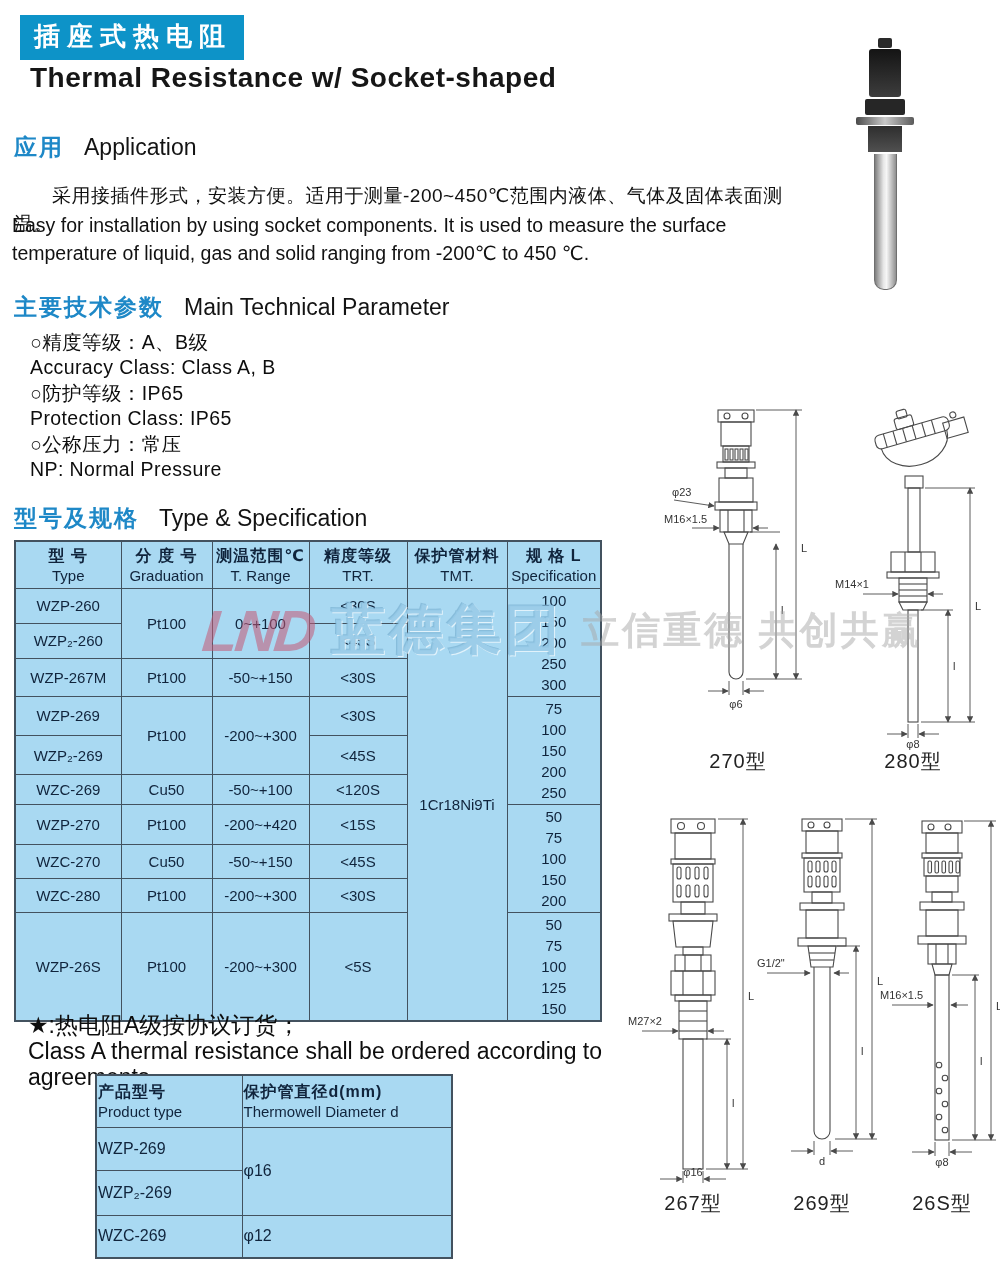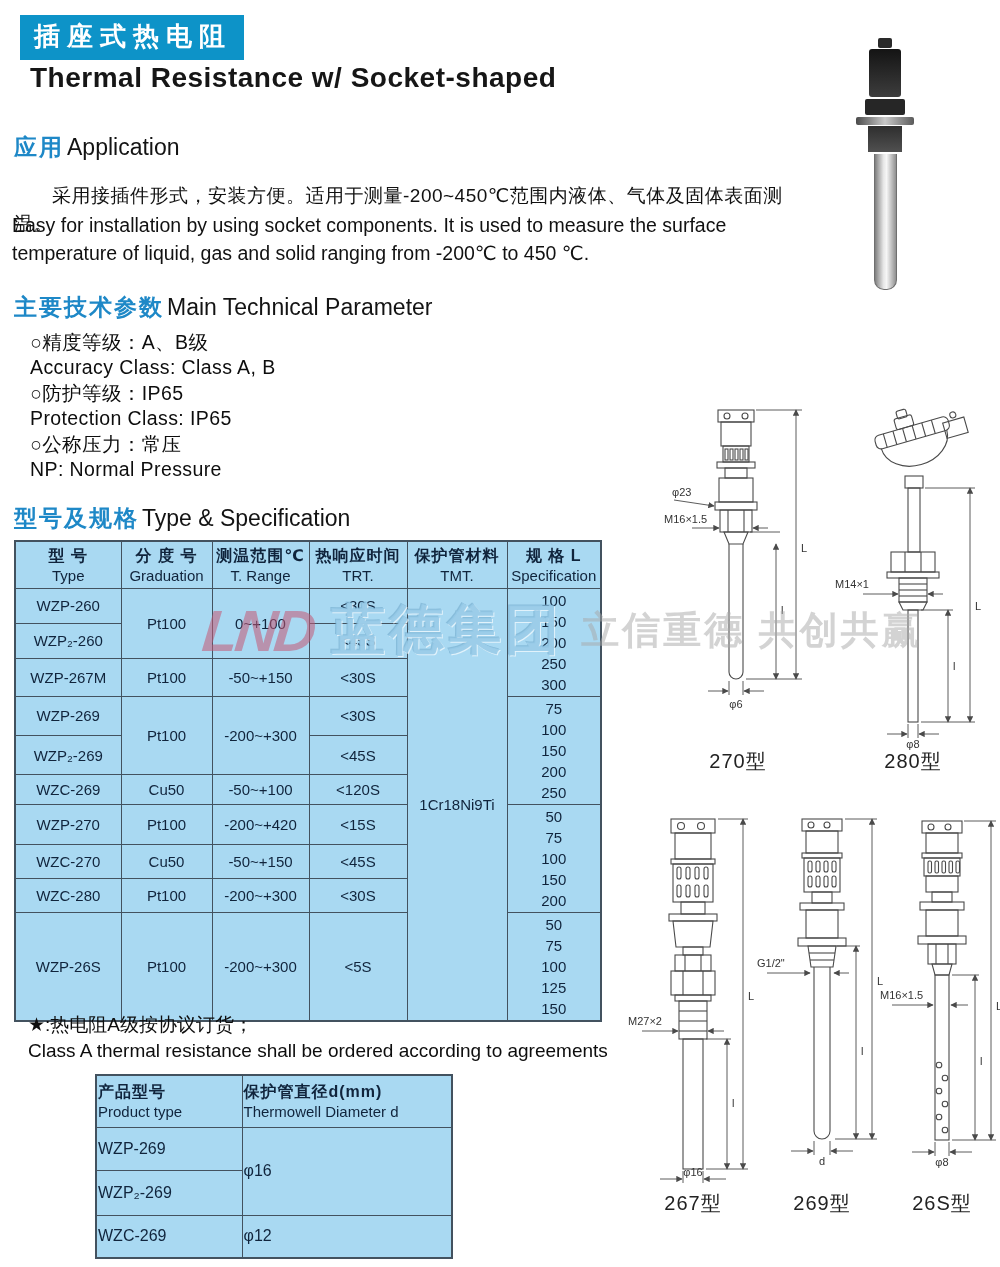--- a/index.html
+++ b/index.html
@@ -11,21 +11,21 @@
   .abs{position:absolute;}
 
   
   .badge{
     left:20px;top:15px;background:#0d93c8;color:#fff;font-weight:700;
     font-size:26px;letter-spacing:7px;padding:4px 12px 6px 14px;
   }
   .page-title{left:30px;top:62px;font-size:28px;font-weight:700;color:#161616;letter-spacing:.5px;}
 
   
-  .sec-head{display:flex;align-items:baseline;gap:3px;}
+  .sec-head{display:flex;align-items:baseline;gap:20px;}
   .h-zh{color:#1e88c7;font-weight:700;font-size:23px;letter-spacing:2px;}
   .h-en{color:#131313;font-size:23px;font-weight:500;}
 
   .para-zh{left:14px;top:182px;width:790px;font-size:19px;line-height:28px;text-indent:2em;letter-spacing:.5px;}
   .para-en{left:12px;top:212px;width:760px;font-size:19.5px;line-height:27.5px;white-space:pre-line;}
 
   .param-list{left:30px;top:330px;width:420px;}
   .param-line{font-size:19.5px;line-height:25.4px;color:#0d0d0d;letter-spacing:.4px;}
 
   
@@ -47,21 +47,21 @@
   .spec-table tbody tr:nth-child(3){height:37px;margin-left:36px;}
   .spec-table tbody tr:nth-child(4){height:39px;}
   .spec-table tbody tr:nth-child(5){height:39px;}
   .spec-table tbody tr:nth-child(6){height:29px;}
   .spec-table tbody tr:nth-child(7){height:39px;}
   .spec-table tbody tr:nth-child(8){height:32px;}
   .spec-table tbody tr:nth-child(9){height:32px;}
   .spec-table tbody tr:nth-child(10){height:106px;}
   .multiline{white-space:pre-line;line-height:21px;margin-left:6px;}
 
-  .footnote{left:28px;top:1012px;width:580px;font-size:19px;line-height:26px;color:#0d0d0d;}
+  .footnote{left:28px;top:1012px;width:580px;font-size:23px;line-height:26px;color:#0d0d0d;}
 
   
   .product-table{
     left:95px;top:1074px;width:356px;background:#a9d9f2;
     font-size:16px;color:#10243c;border:2px solid #43525f;
   }
   .product-table th,.product-table td{
     border:1.5px solid #43525f;text-align:left;vertical-align:middle;font-weight:400;
   }
   .product-table thead tr{height:52px;}
@@ -144,21 +144,21 @@
         </th>
       <th>
           <div class="hz">分 度 号</div>
           <div class="he">Graduation</div>
         </th>
       <th>
           <div class="hz">测温范围℃</div>
           <div class="he">T. Range</div>
         </th>
       <th>
-          <div class="hz">热响应时间</div>
+          <div class="hz">精度等级</div>
           <div class="he">TRT.</div>
         </th>
       <th>
           <div class="hz">保护管材料</div>
           <div class="he">TMT.</div>
         </th>
       <th>
           <div class="hz">规  格 L</div>
           <div class="he">Specification</div>
         </th>

